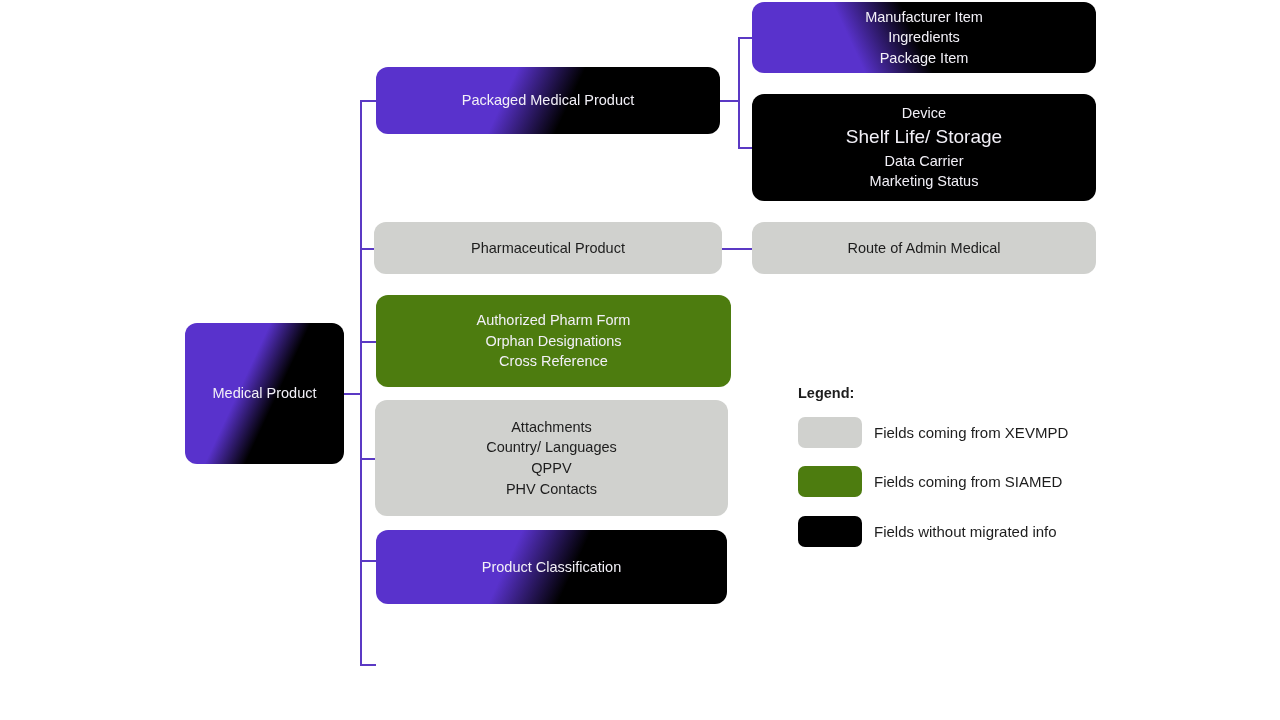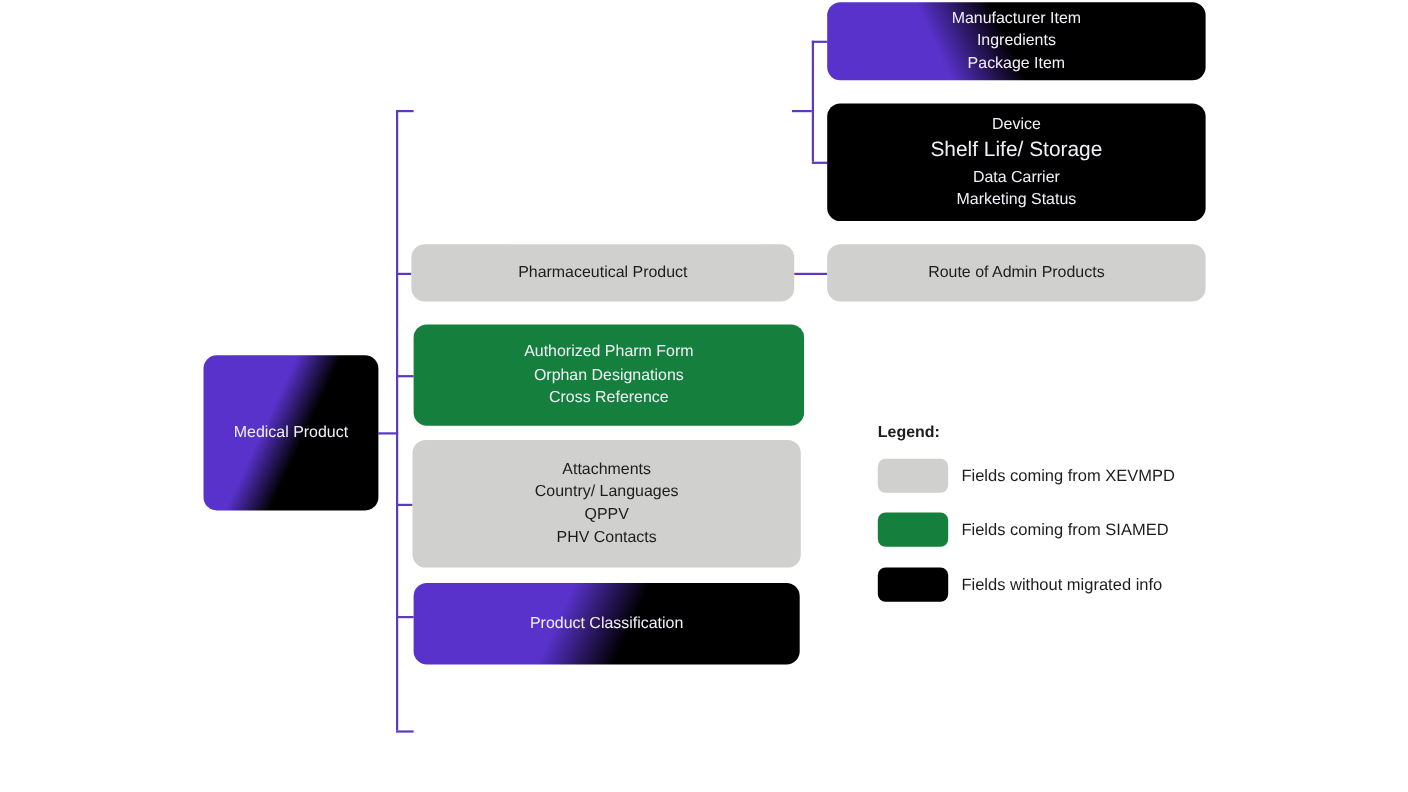--- a/index.html
+++ b/index.html
@@ -51,21 +51,21 @@
     box-sizing: border-box;
   }
   .node .ln {
     display: block;
     line-height: 1.42;
     white-space: nowrap;
   }
 
   
   .fill-gray  { background: #d0d1ce; }
-  .fill-purple{ background: #15803d; }
+  .fill-purple{ background: #4d7c0f; }
   .fill-black { background: #000000; }
 
   
   .split-purple-black {
     background: linear-gradient(115deg,
                 #5932cc 0%, #5932cc 38%,
                 #000000 56%, #000000 100%);
   }
   
   .split-purple-black-lowleft {
@@ -118,20 +118,25 @@
     <div class="line line-h" style="left: 720px; top: 100px; width: 18px;"></div>
     <div class="line line-v" style="left: 738px; top: 37px; height: 110px;"></div>
     <div class="line line-h" style="left: 738px; top: 37px; width: 14px;"></div>
     <div class="line line-h" style="left: 738px; top: 147px; width: 14px;"></div>
     <div class="line line-h" style="left: 722px; top: 248px; width: 30px;"></div>
     <div class="node split-purple-black txt-light" style="left: 185px; top: 323px; width: 159px; height: 141px;">
       <div class="lines">
         <span class="ln" style="font-size: 14.5px;">Medical Product</span>
       </div>
     </div>
+    <div class="node split-purple-black txt-light" style="left: 376px; top: 67px; width: 344px; height: 67px;">
+      <div class="lines">
+        <span class="ln" style="font-size: 14.5px;">Packaged Medical Product</span>
+      </div>
+    </div>
     <div class="node split-purple-black-lowleft txt-light" style="left: 752px; top: 2px; width: 344px; height: 71px;">
       <div class="lines">
         <span class="ln" style="font-size: 14.5px;">Manufacturer Item</span>
         <span class="ln" style="font-size: 14.5px;">Ingredients</span>
         <span class="ln" style="font-size: 14.5px;">Package Item</span>
       </div>
     </div>
     <div class="node fill-black txt-light" style="left: 752px; top: 94px; width: 344px; height: 107px;">
       <div class="lines">
         <span class="ln" style="font-size: 14.5px;">Device</span>
@@ -140,21 +145,21 @@
         <span class="ln" style="font-size: 14.5px;">Marketing Status</span>
       </div>
     </div>
     <div class="node fill-gray txt-dark" style="left: 374px; top: 222px; width: 348px; height: 52px;">
       <div class="lines">
         <span class="ln" style="font-size: 14.5px;">Pharmaceutical Product</span>
       </div>
     </div>
     <div class="node fill-gray txt-dark" style="left: 752px; top: 222px; width: 344px; height: 52px;">
       <div class="lines">
-        <span class="ln" style="font-size: 14.5px;">Route of Admin Products</span>
+        <span class="ln" style="font-size: 14.5px;">Route of Admin Medical</span>
       </div>
     </div>
     <div class="node fill-purple txt-light" style="left: 376px; top: 295px; width: 355px; height: 92px;">
       <div class="lines">
         <span class="ln" style="font-size: 14.5px;">Authorized Pharm Form</span>
         <span class="ln" style="font-size: 14.5px;">Orphan Designations</span>
         <span class="ln" style="font-size: 14.5px;">Cross Reference</span>
       </div>
     </div>
     <div class="node fill-gray txt-dark" style="left: 375px; top: 400px; width: 353px; height: 116px;">

